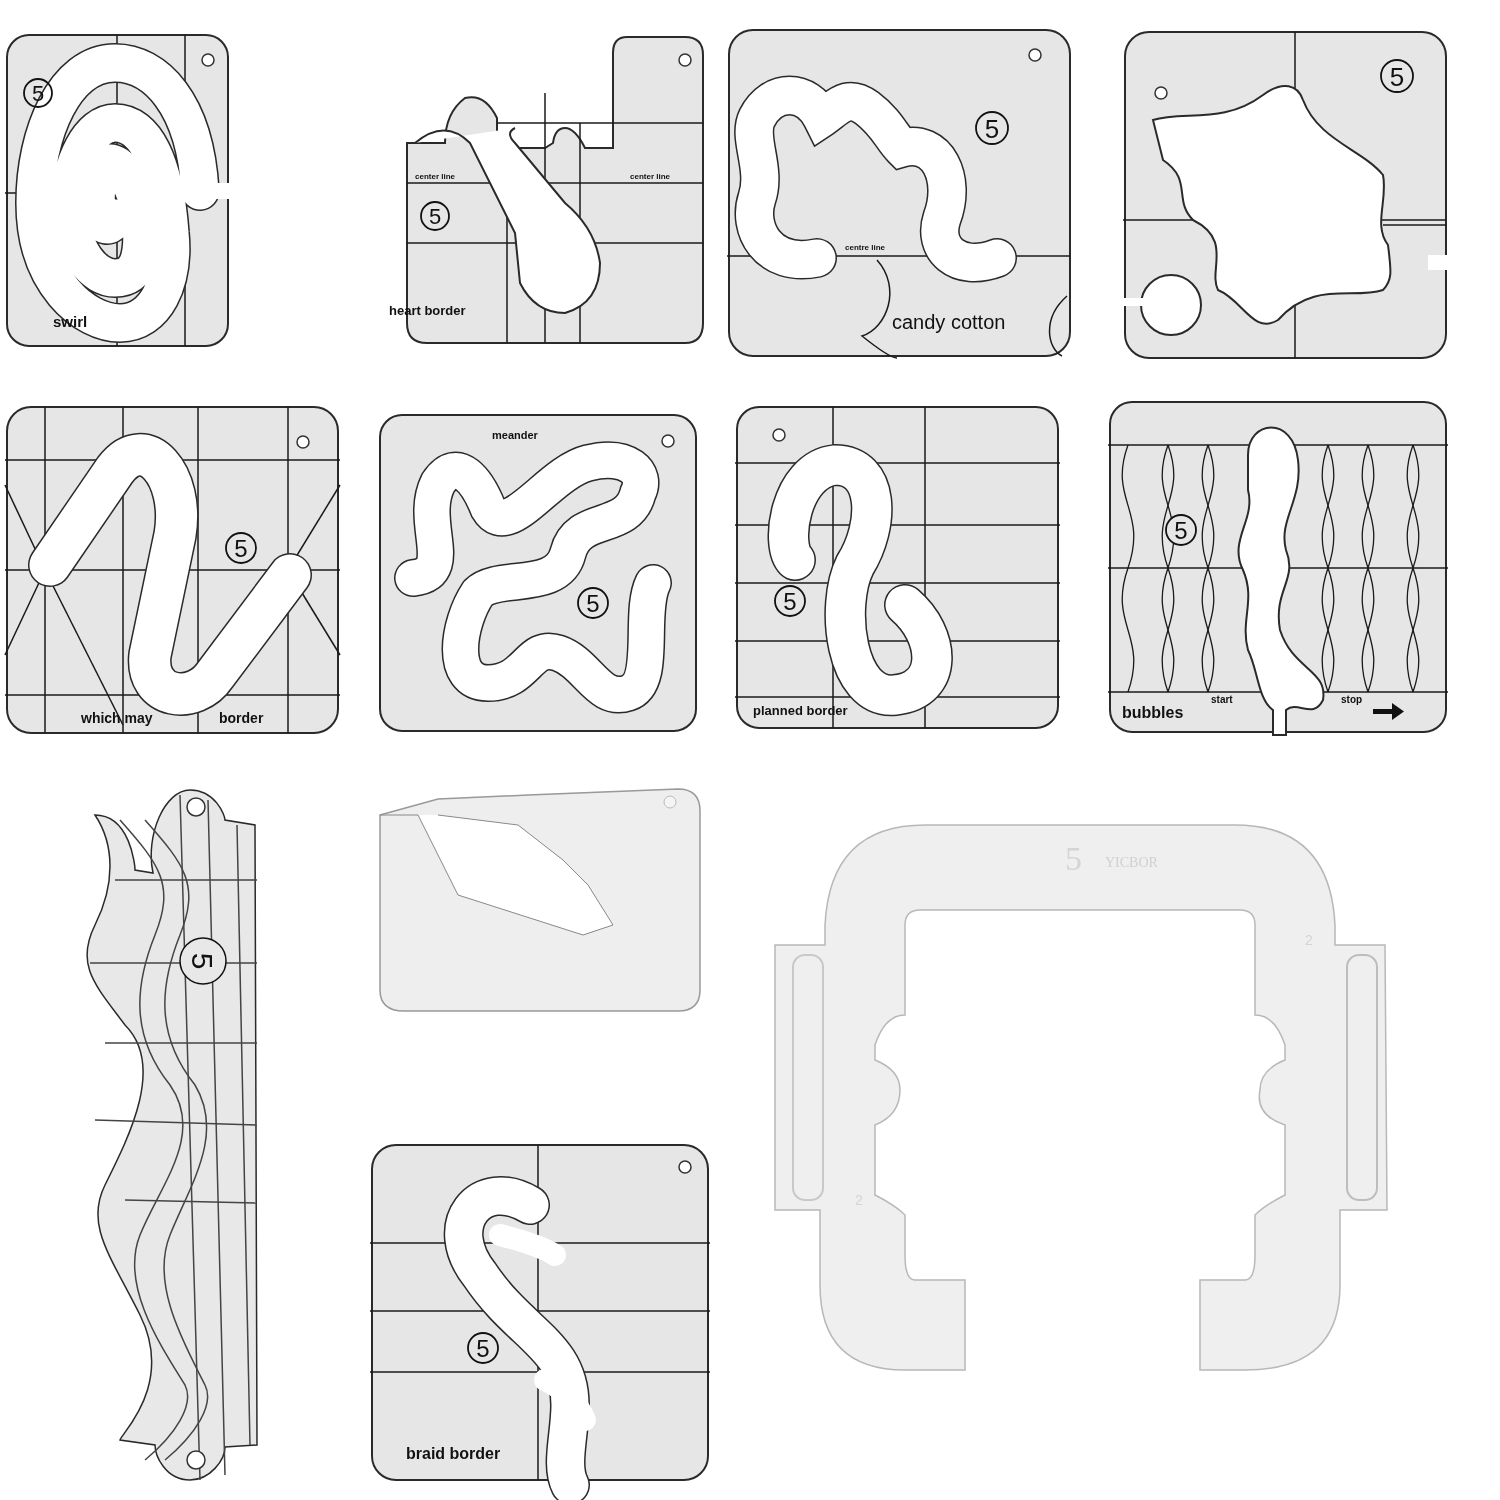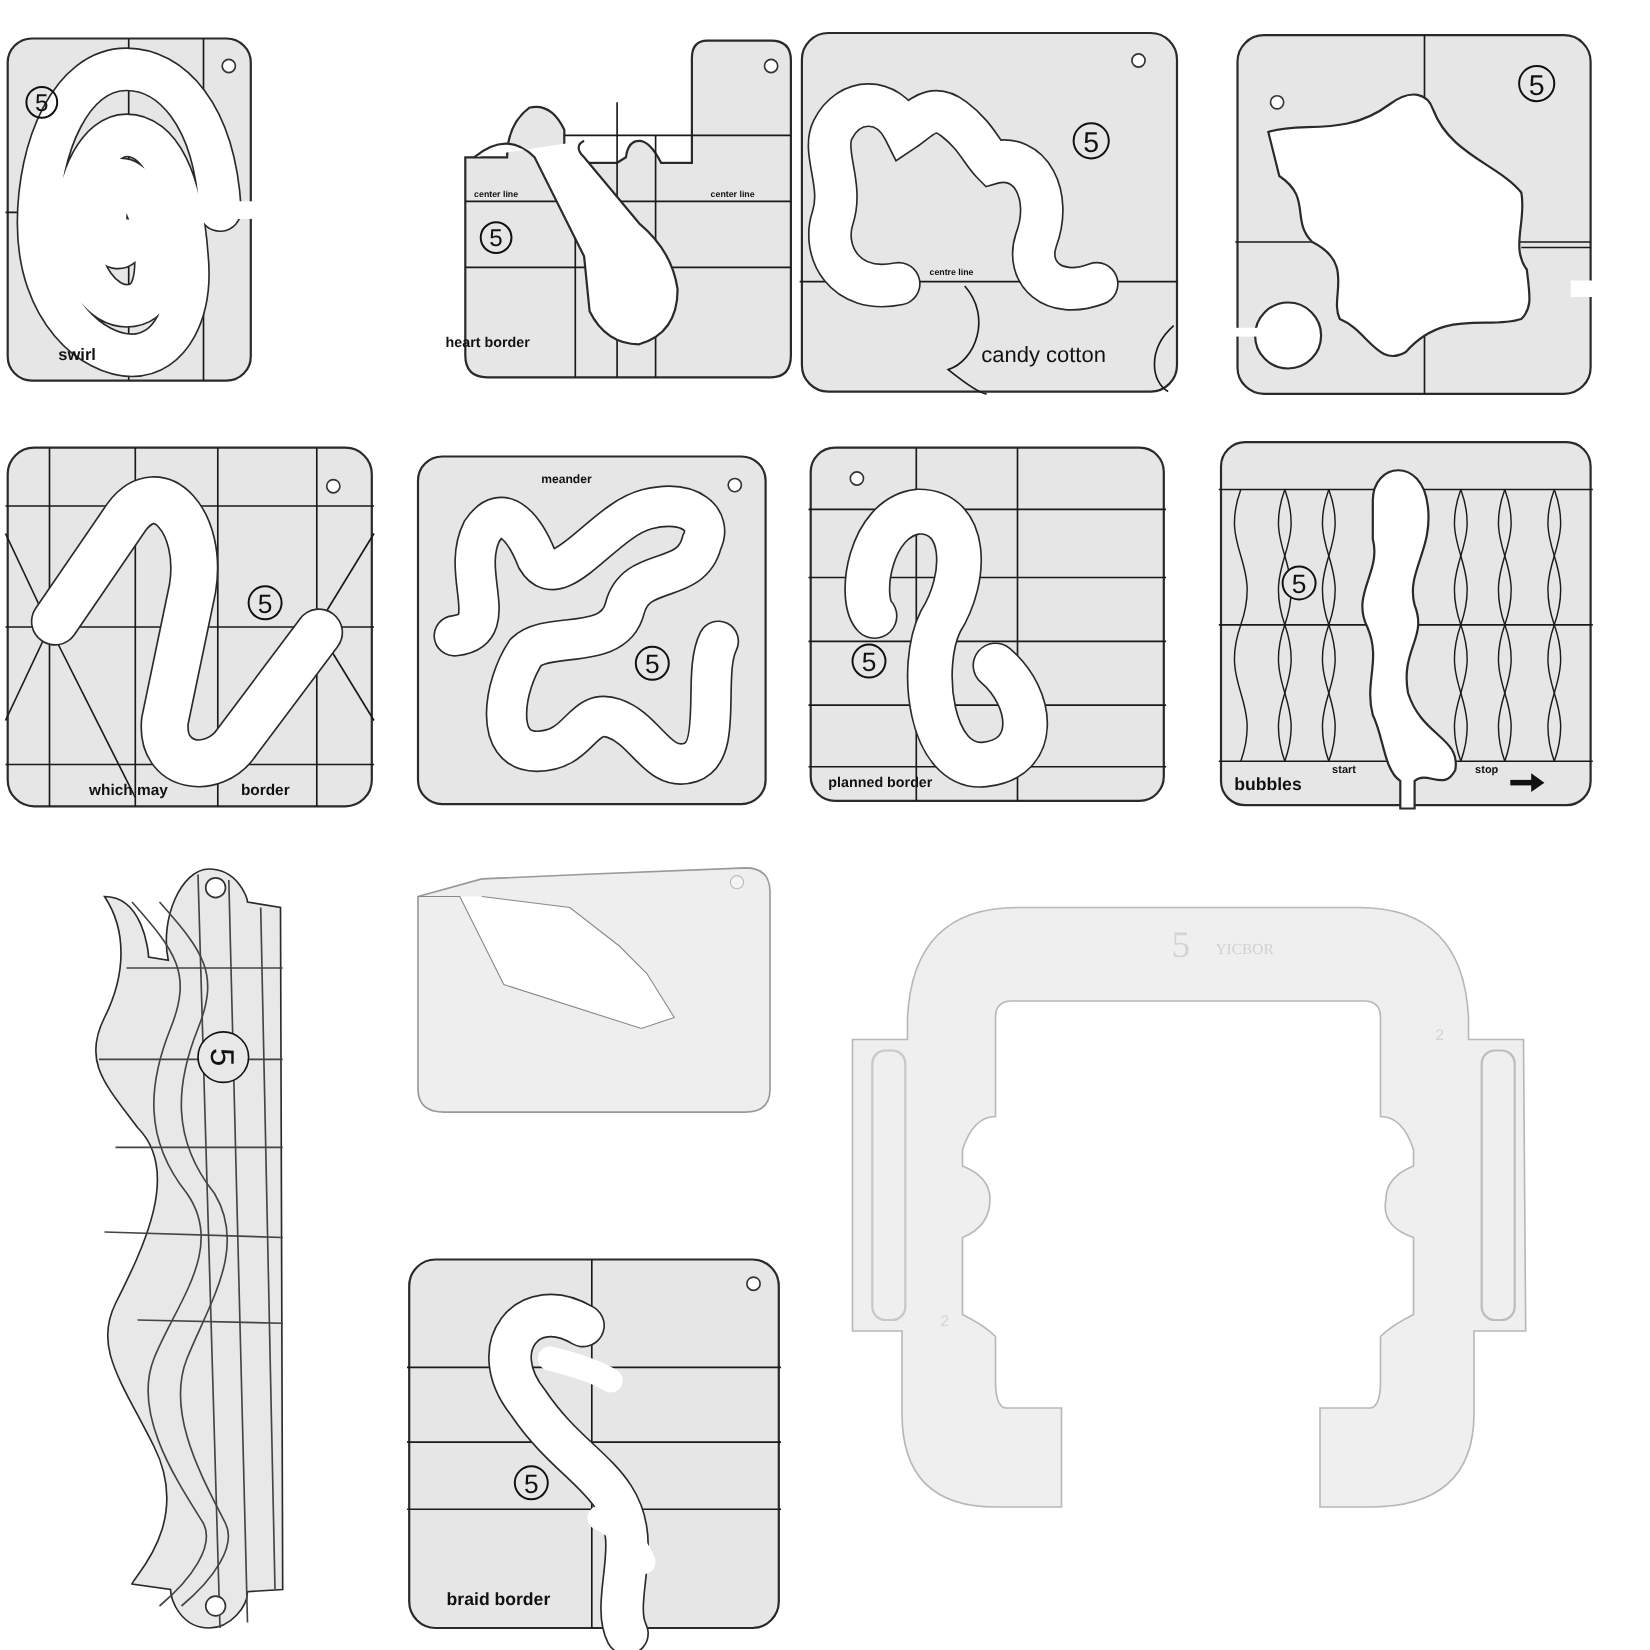--- a/index.html
+++ b/index.html
@@ -23,21 +23,21 @@
     <path d="M195 158 C190 70,150 30,110 30 C60 30,30 100,30 170 C30 250,80 290,115 290 C150 290,170 250,165 200 C160 130,140 90,110 90 C85 90,65 130,65 170 C65 220,90 245,110 245 C135 245,140 220,135 180 C130 150,115 130,105 130 C95 130,88 160,93 180 C97 195,105 195,110 185" fill="none" stroke="#2a2a2a" stroke-width="40" stroke-linecap="round"></path>
     <path d="M195 158 C190 70,150 30,110 30 C60 30,30 100,30 170 C30 250,80 290,115 290 C150 290,170 250,165 200 C160 130,140 90,110 90 C85 90,65 130,65 170 C65 220,90 245,110 245 C135 245,140 220,135 180 C130 150,115 130,105 130 C95 130,88 160,93 180 C97 195,105 195,110 185" fill="none" stroke="#ffffff" stroke-width="37" stroke-linecap="round"></path>
     <rect x="185" y="150" width="40" height="16" fill="#ffffff"></rect>
     <circle cx="33" cy="60" r="14" fill="none" stroke="#111" stroke-width="1.8"></circle>
     <text class="num" x="33" y="68" text-anchor="middle" font-size="22">5</text>
     <text class="lbl" x="48" y="294" font-size="15">swirl</text>
   </svg>
 </div>
 
 <div class="tpl" style="left:385px;top:33px;width:100px;height:315px;"></div>
-<div class="tpl" style="left:401px;top:33px;width:325px;height:315px;">
+<div class="tpl" style="left:385px;top:33px;width:325px;height:315px;">
   <svg viewBox="0 0 325 315">
     <path d="M22 110 L22 290 Q22 310 42 310 L300 310 Q318 310 318 290 L318 22 Q318 4 300 4 L242 4 Q228 4 228 20 L228 115 L200 115 Q190 95 180 95 Q170 95 168 110 L160 115 L112 115 L112 85 Q100 60 80 65 Q60 80 60 110 Z" fill="#e6e6e6" stroke="#2a2a2a" stroke-width="2"></path>
     <line x1="22" y1="150" x2="318" y2="150" stroke="#1a1a1a" stroke-width="1.5"></line>
     <line x1="22" y1="210" x2="318" y2="210" stroke="#1a1a1a" stroke-width="1.5"></line>
     <line x1="112" y1="90" x2="318" y2="90" stroke="#1a1a1a" stroke-width="1.5"></line>
     <line x1="122" y1="150" x2="122" y2="310" stroke="#1a1a1a" stroke-width="1.5"></line>
     <line x1="160" y1="60" x2="160" y2="310" stroke="#1a1a1a" stroke-width="1.5"></line>
     <line x1="195" y1="90" x2="195" y2="310" stroke="#1a1a1a" stroke-width="1.5"></line>
     <circle cx="300" cy="27" r="6" fill="#fff" stroke="#333" stroke-width="1.5"></circle>
     <path d="M30 110 Q60 85 85 110 L130 200 L135 250 Q150 280 180 280 Q215 270 215 230 Q210 195 180 170 L130 110 Q120 100 130 95" fill="#ffffff" stroke="#2a2a2a" stroke-width="2"></path>

